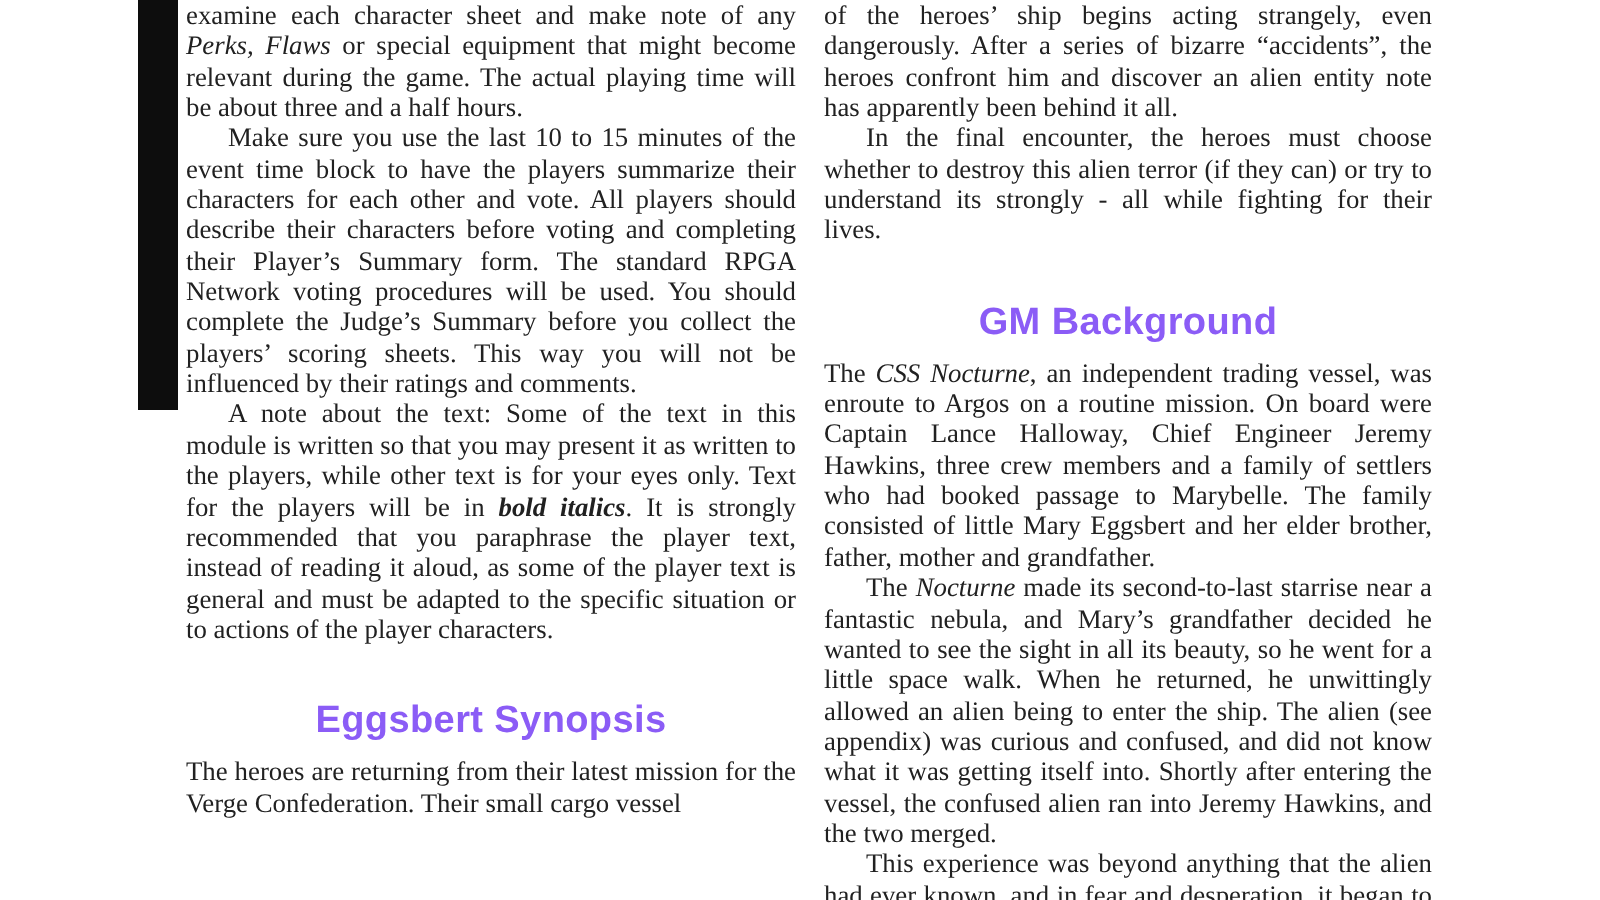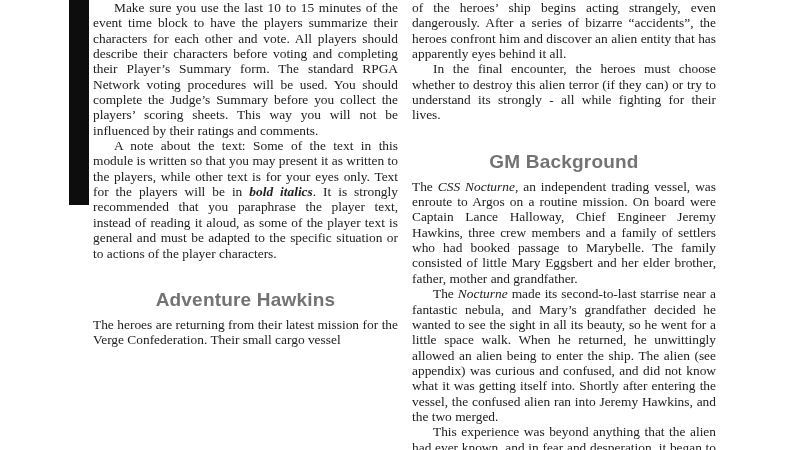--- a/index.html
+++ b/index.html
@@ -43,40 +43,41 @@
   .col p { margin: 0; }
   .col p.indent { text-indent: 21px; }
   .run-italic { font-style: italic; }
   .run-bold-italic { font-style: italic; font-weight: bold; }
   .col h2 {
     font-family: "Liberation Sans", sans-serif;
     font-weight: 700;
     font-size: 19px;
     line-height: 21px;
     text-align: center;
-    color: #737373;
+    color: #8b5cf6;
     margin: 28px 0 7px 0;
     text-indent: 0;
     letter-spacing: 0.2px;
   }
 </style>
 </head>
 <body>
 
 <div class="page">
   <div class="edge-bar"></div>
   <div class="content">
     <div class="col left" id="col-left">
+        <p><span>examine each character sheet and make note of any </span><span class="run-italic">Perks, Flaws</span><span> or special equipment that might become relevant during the game. The actual playing time will be about three and a half hours.</span></p>
         <p class="indent"><span>Make sure you use the last 10 to 15 minutes of the event time block to have the players summarize their characters for each other and vote. All players should describe their characters before voting and completing their Player’s Summary form. The standard RPGA Network voting procedures will be used. You should complete the Judge’s Summary before you collect the players’ scoring sheets. This way you will not be influenced by their ratings and comments.</span></p>
         <p class="indent"><span>A note about the text: Some of the text in this module is written so that you may present it as written to the players, while other text is for your eyes only. Text for the players will be in </span><span class="run-bold-italic">bold italics</span><span>. It is strongly recommended that you paraphrase the player text, instead of reading it aloud, as some of the player text is general and must be adapted to the specific situation or to actions of the player characters.</span></p>
-        <h2>Adventure Hawkins</h2>
+        <h2>Eggsbert Synopsis</h2>
         <p><span>The heroes are returning from their latest mission for the Verge Confederation. Their small cargo vessel</span></p>
       </div>
     <div class="col right" id="col-right">
-        <p><span>of the heroes’ ship begins acting strangely, even dangerously. After a series of bizarre “accidents”, the heroes confront him and discover an alien entity that has apparently eyes behind it all.</span></p>
+        <p><span>of the heroes’ ship begins acting strangely, even dangerously. After a series of bizarre “accidents”, the heroes confront him and discover an alien entity note has apparently been behind it all.</span></p>
         <p class="indent"><span>In the final encounter, the heroes must choose whether to destroy this alien terror (if they can) or try to understand its strongly - all while fighting for their lives.</span></p>
         <h2>GM Background</h2>
         <p><span>The </span><span class="run-italic">CSS Nocturne</span><span>, an independent trading vessel, was enroute to Argos on a routine mission. On board were Captain Lance Halloway, Chief Engineer Jeremy Hawkins, three crew members and a family of settlers who had booked passage to Marybelle. The family consisted of little Mary Eggsbert and her elder brother, father, mother and grandfather.</span></p>
         <p class="indent"><span>The </span><span class="run-italic">Nocturne</span><span> made its second-to-last starrise near a fantastic nebula, and Mary’s grandfather decided he wanted to see the sight in all its beauty, so he went for a little space walk. When he returned, he unwittingly allowed an alien being to enter the ship. The alien (see appendix) was curious and confused, and did not know what it was getting itself into. Shortly after entering the vessel, the confused alien ran into Jeremy Hawkins, and the two merged.</span></p>
         <p class="indent"><span>This experience was beyond anything that the alien had ever known, and in fear and desperation, it began to telepathically transmit its emotions to Hawkins</span></p>
       </div>
   </div>
 </div>
 
 </body></html>

